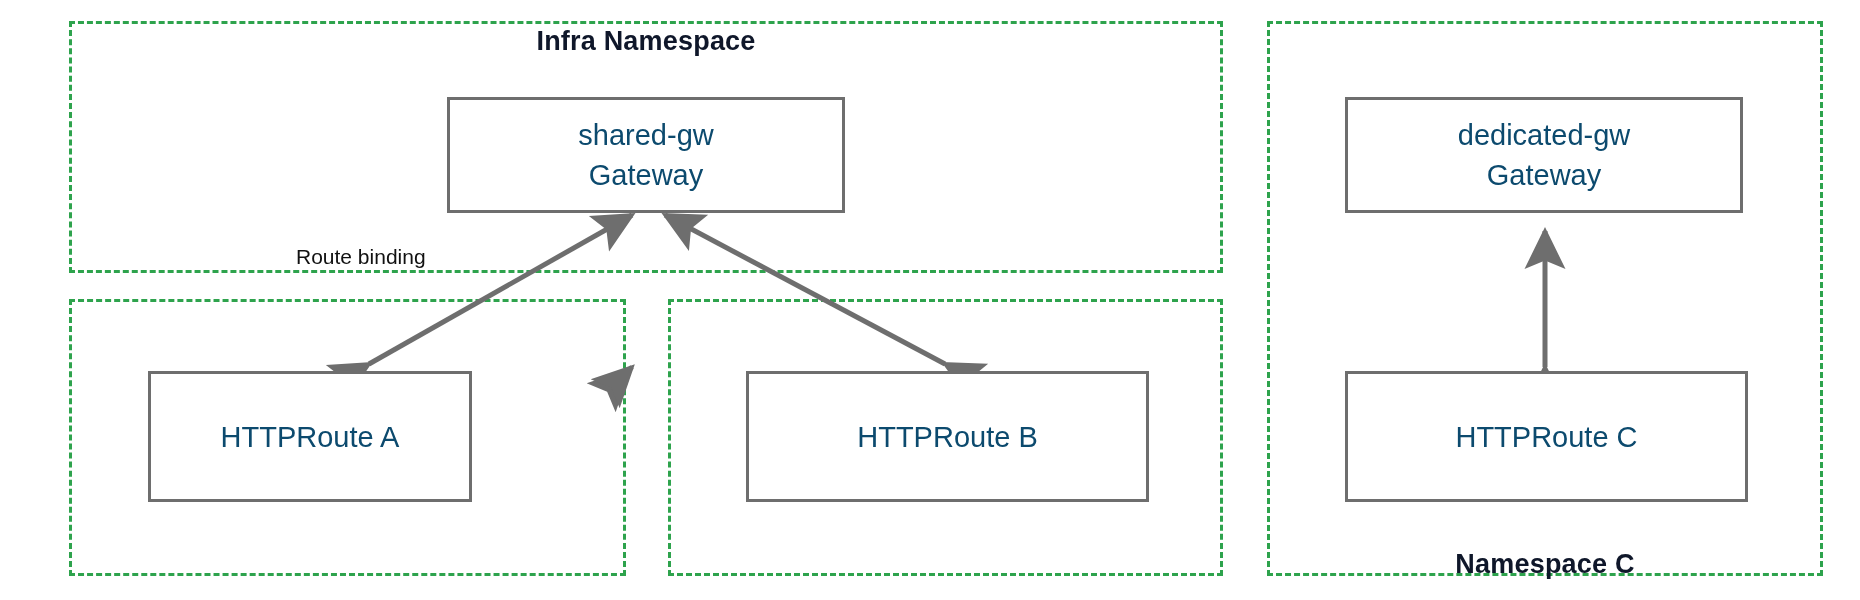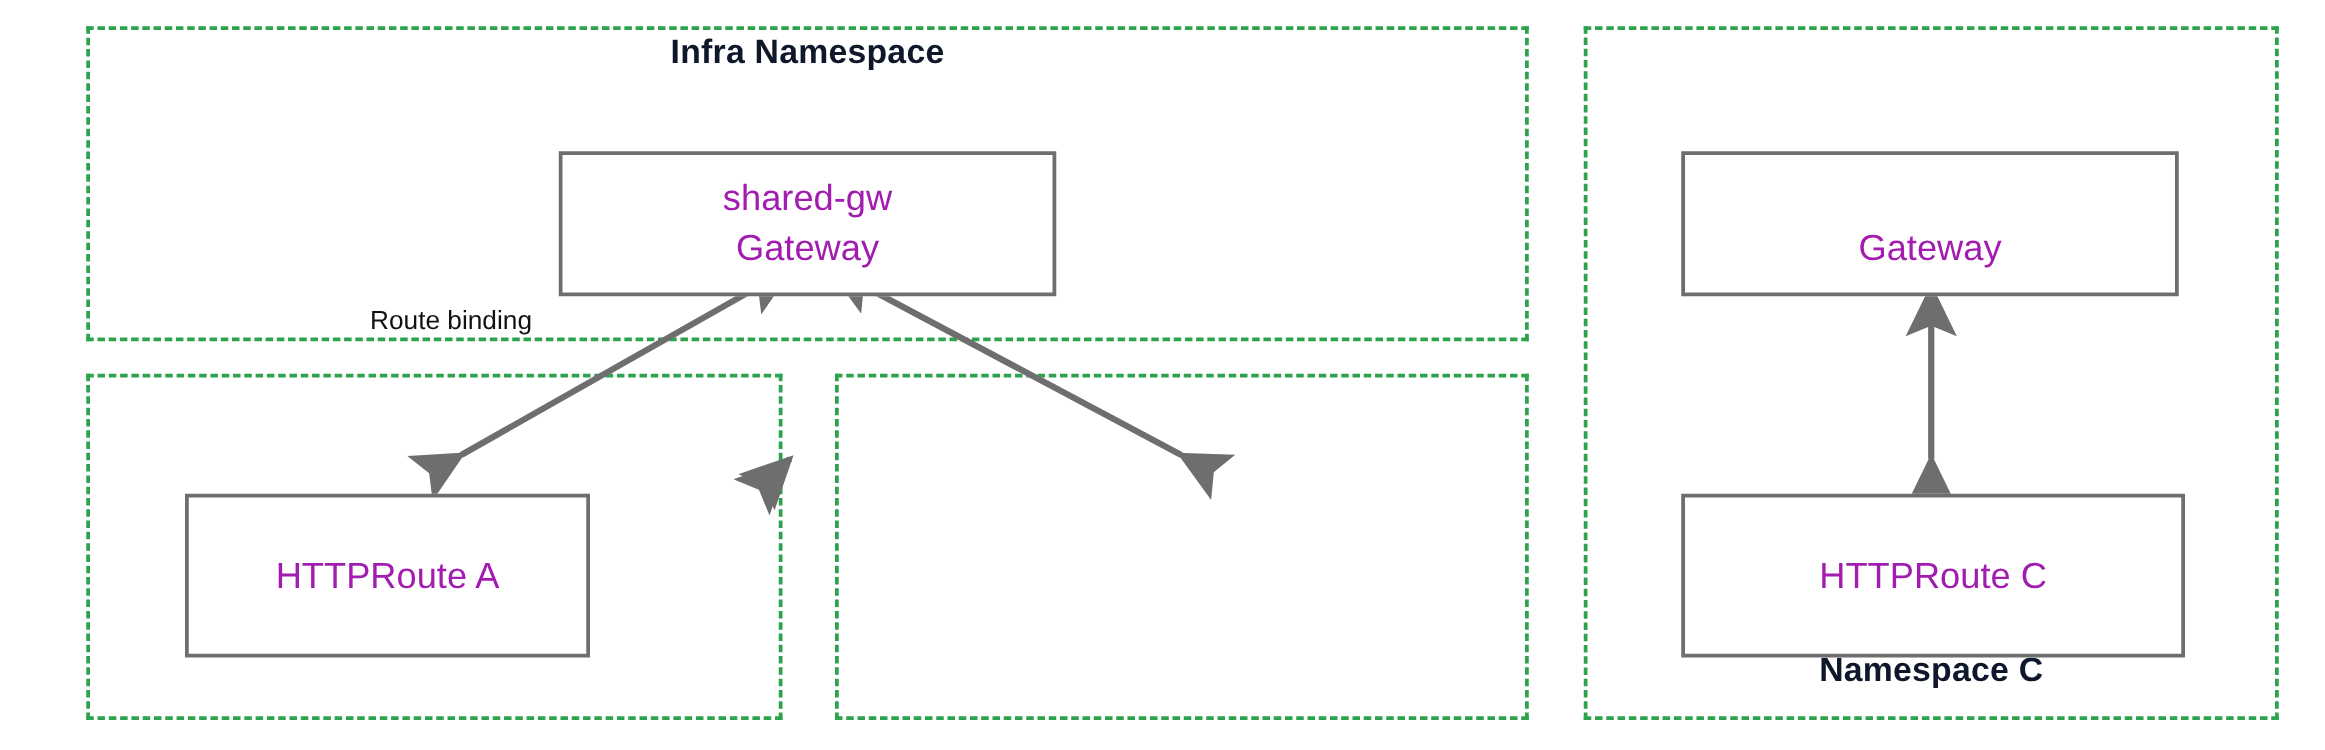--- a/index.html
+++ b/index.html
@@ -37,30 +37,29 @@
     text-align: center;
     font-family: "Liberation Sans", sans-serif;
   }
 
   
   .res-box {
     position: absolute;
     box-sizing: border-box;
     border: 3px solid #6E6E6E;
     background: #ffffff;
-    color: #a21caf;
+    color: #0c4a6e;
     font-size: 29px;
     line-height: 40px;
     display: flex;
     align-items: center;
     justify-content: center;
     text-align: center;
     white-space: pre-line;
     font-family: "Liberation Sans", sans-serif;
-    margin-top: 24px;
   }
 
   
   .edge-label {
     position: absolute;
     color: #111111;
     font-size: 21px;
     white-space: nowrap;
     font-family: "Liberation Sans", sans-serif;
   }
@@ -85,21 +84,21 @@
   <div class="ns-box" style="left:69px; top:299px; width:557px; height:277px;"></div>
 
   <div class="ns-box" style="left:668px; top:299px; width:555px; height:277px;"></div>
 
   <div class="ns-box" style="left:1267px; top:21px; width:556px; height:555px;"></div>
 
   <div class="ns-label" style="left:69px; top:26px; width:1154px;">Infra Namespace</div>
 
 
 
-  <div class="ns-label" style="left:1267px; top:521px; width:556px;">Namespace C</div>
+  <div class="ns-label" style="left:1267px; top:549px; width:556px;">Namespace C</div>
 
   <svg id="arrows" viewBox="0 0 1860 600" width="1860" height="600">
     <defs>
       <marker id="ah" markerWidth="9" markerHeight="9" refX="7.6" refY="4.5" orient="auto" markerUnits="strokeWidth">
         <path d="M0,0.4 L8.4,4.5 L0,8.6 L1.7,4.5 Z" fill="#6E6E6E"></path>
       </marker>
     </defs>
 
     <g>
       <line x1="628" y1="371" x2="632" y2="367" stroke="#6E6E6E" stroke-width="5" marker-start="url(#ah)" marker-end="url(#ah)"></line>
@@ -113,27 +112,30 @@
     <g>
       <line x1="1545" y1="367" x2="1545" y2="231" stroke="#6E6E6E" stroke-width="5" marker-start="url(#ah)" marker-end="url(#ah)"></line>
     </g>
   </svg>
 
   <div class="res-box" style="left:447px; top:97px; width:398px; height:116px;">
     <span><span>shared-gw</span><br><span>Gateway</span></span>
   </div>
 
   <div class="res-box" style="left:1345px; top:97px; width:398px; height:116px;">
-    <span><br><span>Gateway</span></span>
+    <span><span>dedicated-gw</span><br><span>Gateway</span></span>
   </div>
 
   <div class="res-box" style="left:148px; top:371px; width:324px; height:131px;">
     <span>HTTPRoute A</span>
   </div>
 
+  <div class="res-box" style="left:746px; top:371px; width:403px; height:131px;">
+    <span>HTTPRoute B</span>
+  </div>
 
   <div class="res-box" style="left:1345px; top:371px; width:403px; height:131px;">
     <span>HTTPRoute C</span>
   </div>
 
   <div class="edge-label" style="left:296px; top:245px;">Route binding</div>
 
 </div>
 
 </body></html>

